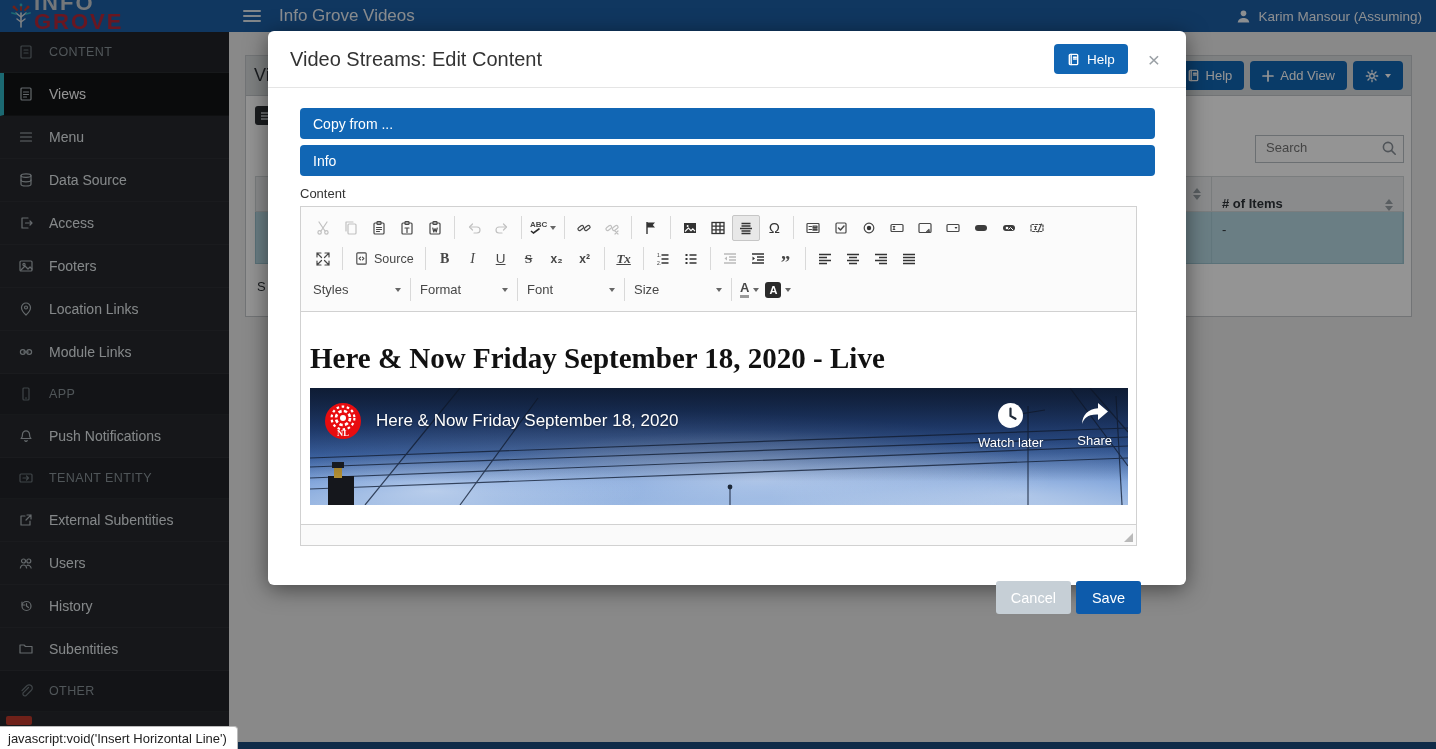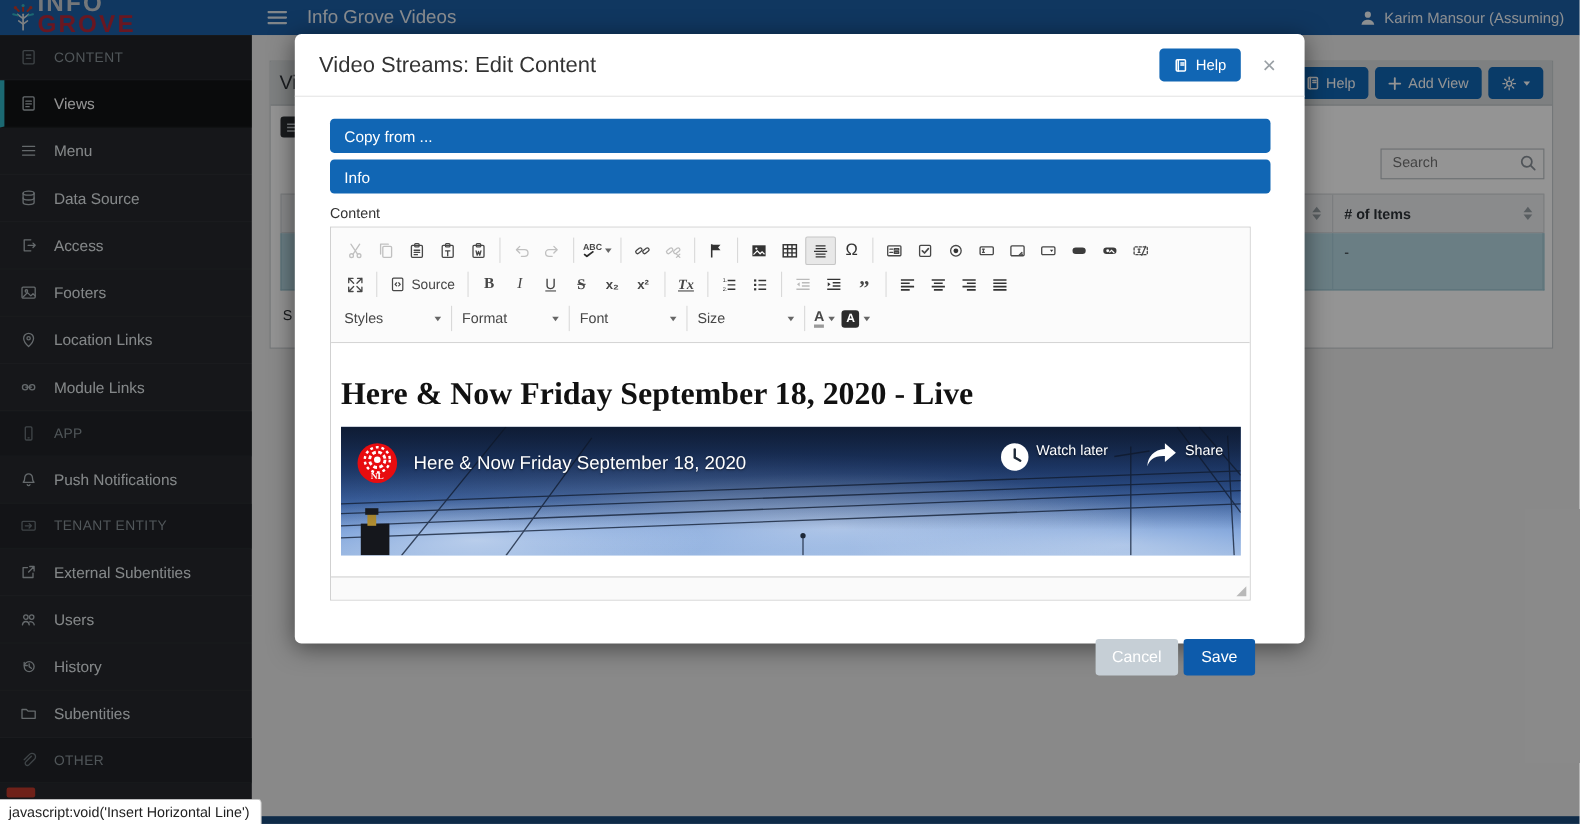--- a/index.html
+++ b/index.html
@@ -34,21 +34,21 @@
   .panel-title{font-size:18px;color:#2e3338;flex:1;}
   .pbtn{display:flex;align-items:center;gap:6px;background:#1166b4;color:#fff;border:none;border-radius:4px;font-size:13px;height:29px;padding:0 12px;margin-left:6px;cursor:pointer;font-family:inherit;}
   .panel-body{position:relative;height:220px;}
   .mini-dark-btn{position:absolute;left:9px;top:10px;width:20px;height:19px;background:#2d3134;border-radius:3px;display:flex;align-items:center;justify-content:center;cursor:pointer;}
   .search-wrap{position:absolute;right:7px;top:39px;width:149px;height:28px;}
   .search-wrap input{width:100%;height:100%;box-sizing:border-box;border:1px solid #b9bfc4;background:#fff;padding:0 28px 4px 10px;font-size:13px;color:#333;font-family:inherit;}
   .search-ic{position:absolute;right:6px;top:5px;}
   .bg-table{position:absolute;left:9px;right:7px;top:80px;}
   .bg-thead{display:flex;height:36px;background:#eef0f2;border:1px solid #d3d8da;box-sizing:border-box;font-weight:bold;font-size:13px;color:#2e3338;}
   .bg-th{display:flex;align-items:center;padding:0 10px;border-right:1px solid #d3d8da;box-sizing:border-box;}
-  .bg-th:last-child{border-right:none;}
+  .bg-th:last-child{border-right:none;align-items:flex-end;}
   .th-name{flex:1;}
   .th-items{width:191px;}
   .sort{margin-left:auto;display:flex;flex-direction:column;gap:2px;}
   .sort i{width:0;height:0;border-left:4px solid transparent;border-right:4px solid transparent;display:block;}
   .sort .up{border-bottom:5px solid #9aa2a8;}
   .sort .dn{border-top:5px solid #9aa2a8;}
   .bg-row{display:flex;height:52px;background:#b7d9e3;border:1px solid #9cc4d1;border-top:none;box-sizing:border-box;font-size:13px;color:#2e3338;}
   .bg-td{padding:10px;box-sizing:border-box;border-right:1px solid #a9cdd8;}
   .showing{position:absolute;left:11px;top:183px;font-size:13px;color:#2e3338;}
   .app-footer{position:absolute;left:0;bottom:0;width:1436px;height:7px;background:#1a4a7d;z-index:1;}
@@ -98,21 +98,21 @@
   .video{position:relative;width:818px;height:117px;margin-top:13px;overflow:hidden;cursor:pointer;
     background:
       radial-gradient(ellipse 300px 55px at 15% 88%, rgba(255,255,255,.5), transparent 70%),
       radial-gradient(ellipse 420px 70px at 55% 78%, rgba(255,255,255,.45), transparent 70%),
       radial-gradient(ellipse 360px 80px at 87% 92%, rgba(255,255,255,.4), transparent 70%),
       radial-gradient(ellipse 520px 60px at 40% 58%, rgba(255,255,255,.2), transparent 75%),
       linear-gradient(180deg,#1d3b6e 0%,#2c549c 30%,#3f6fbe 55%,#6c97d6 85%,#88abdd 100%);}
   .v-shade{position:absolute;inset:0;background:linear-gradient(180deg,rgba(9,16,30,.72) 0%,rgba(9,16,30,.28) 55%,rgba(9,16,30,0) 80%);}
   .v-head{position:absolute;left:0;top:0;right:0;display:flex;align-items:flex-start;padding:14px 16px 0 14px;}
   .v-title{color:#fff;font-size:17px;margin:9px 0 0 14px;flex:1;text-shadow:0 1px 2px rgba(0,0,0,.5);}
-  .v-act{display:flex;flex-direction:row;align-items:flex-start;gap:6px;color:#fff;font-size:13px;margin-left:34px;cursor:pointer;text-shadow:0 1px 2px rgba(0,0,0,.5);}
+  .v-act{display:flex;flex-direction:column;align-items:center;gap:6px;color:#fff;font-size:13px;margin-left:34px;cursor:pointer;text-shadow:0 1px 2px rgba(0,0,0,.5);}
   .ed-bottom{height:20px;background:#fafafa;border-top:1px solid #d1d1d1;position:relative;}
   .resize{position:absolute;right:3px;bottom:3px;width:0;height:0;border-left:9px solid transparent;border-bottom:9px solid #b9b9b9;cursor:nwse-resize;}
   .m-foot{display:flex;justify-content:flex-end;gap:5px;padding:35px 14px 0 0;}
   .btn-cancel{background:#c6cfd6;color:#fff;border:none;border-radius:3px;font-size:14.5px;height:33px;padding:6px 15px;cursor:pointer;font-family:inherit;}
   .btn-save{background:#0d5bab;color:#fff;border:none;border-radius:3px;font-size:14.5px;height:33px;padding:0 16px;cursor:pointer;font-family:inherit;}
 
   
   .statusbar{position:absolute;left:0;bottom:0;height:22px;background:#fff;border:1px solid #bbb;border-left:none;border-bottom:none;border-top-right-radius:4px;display:flex;align-items:center;padding:0 10px 0 8px;font-size:13px;color:#222;z-index:200;}
 </style>
 </head>

